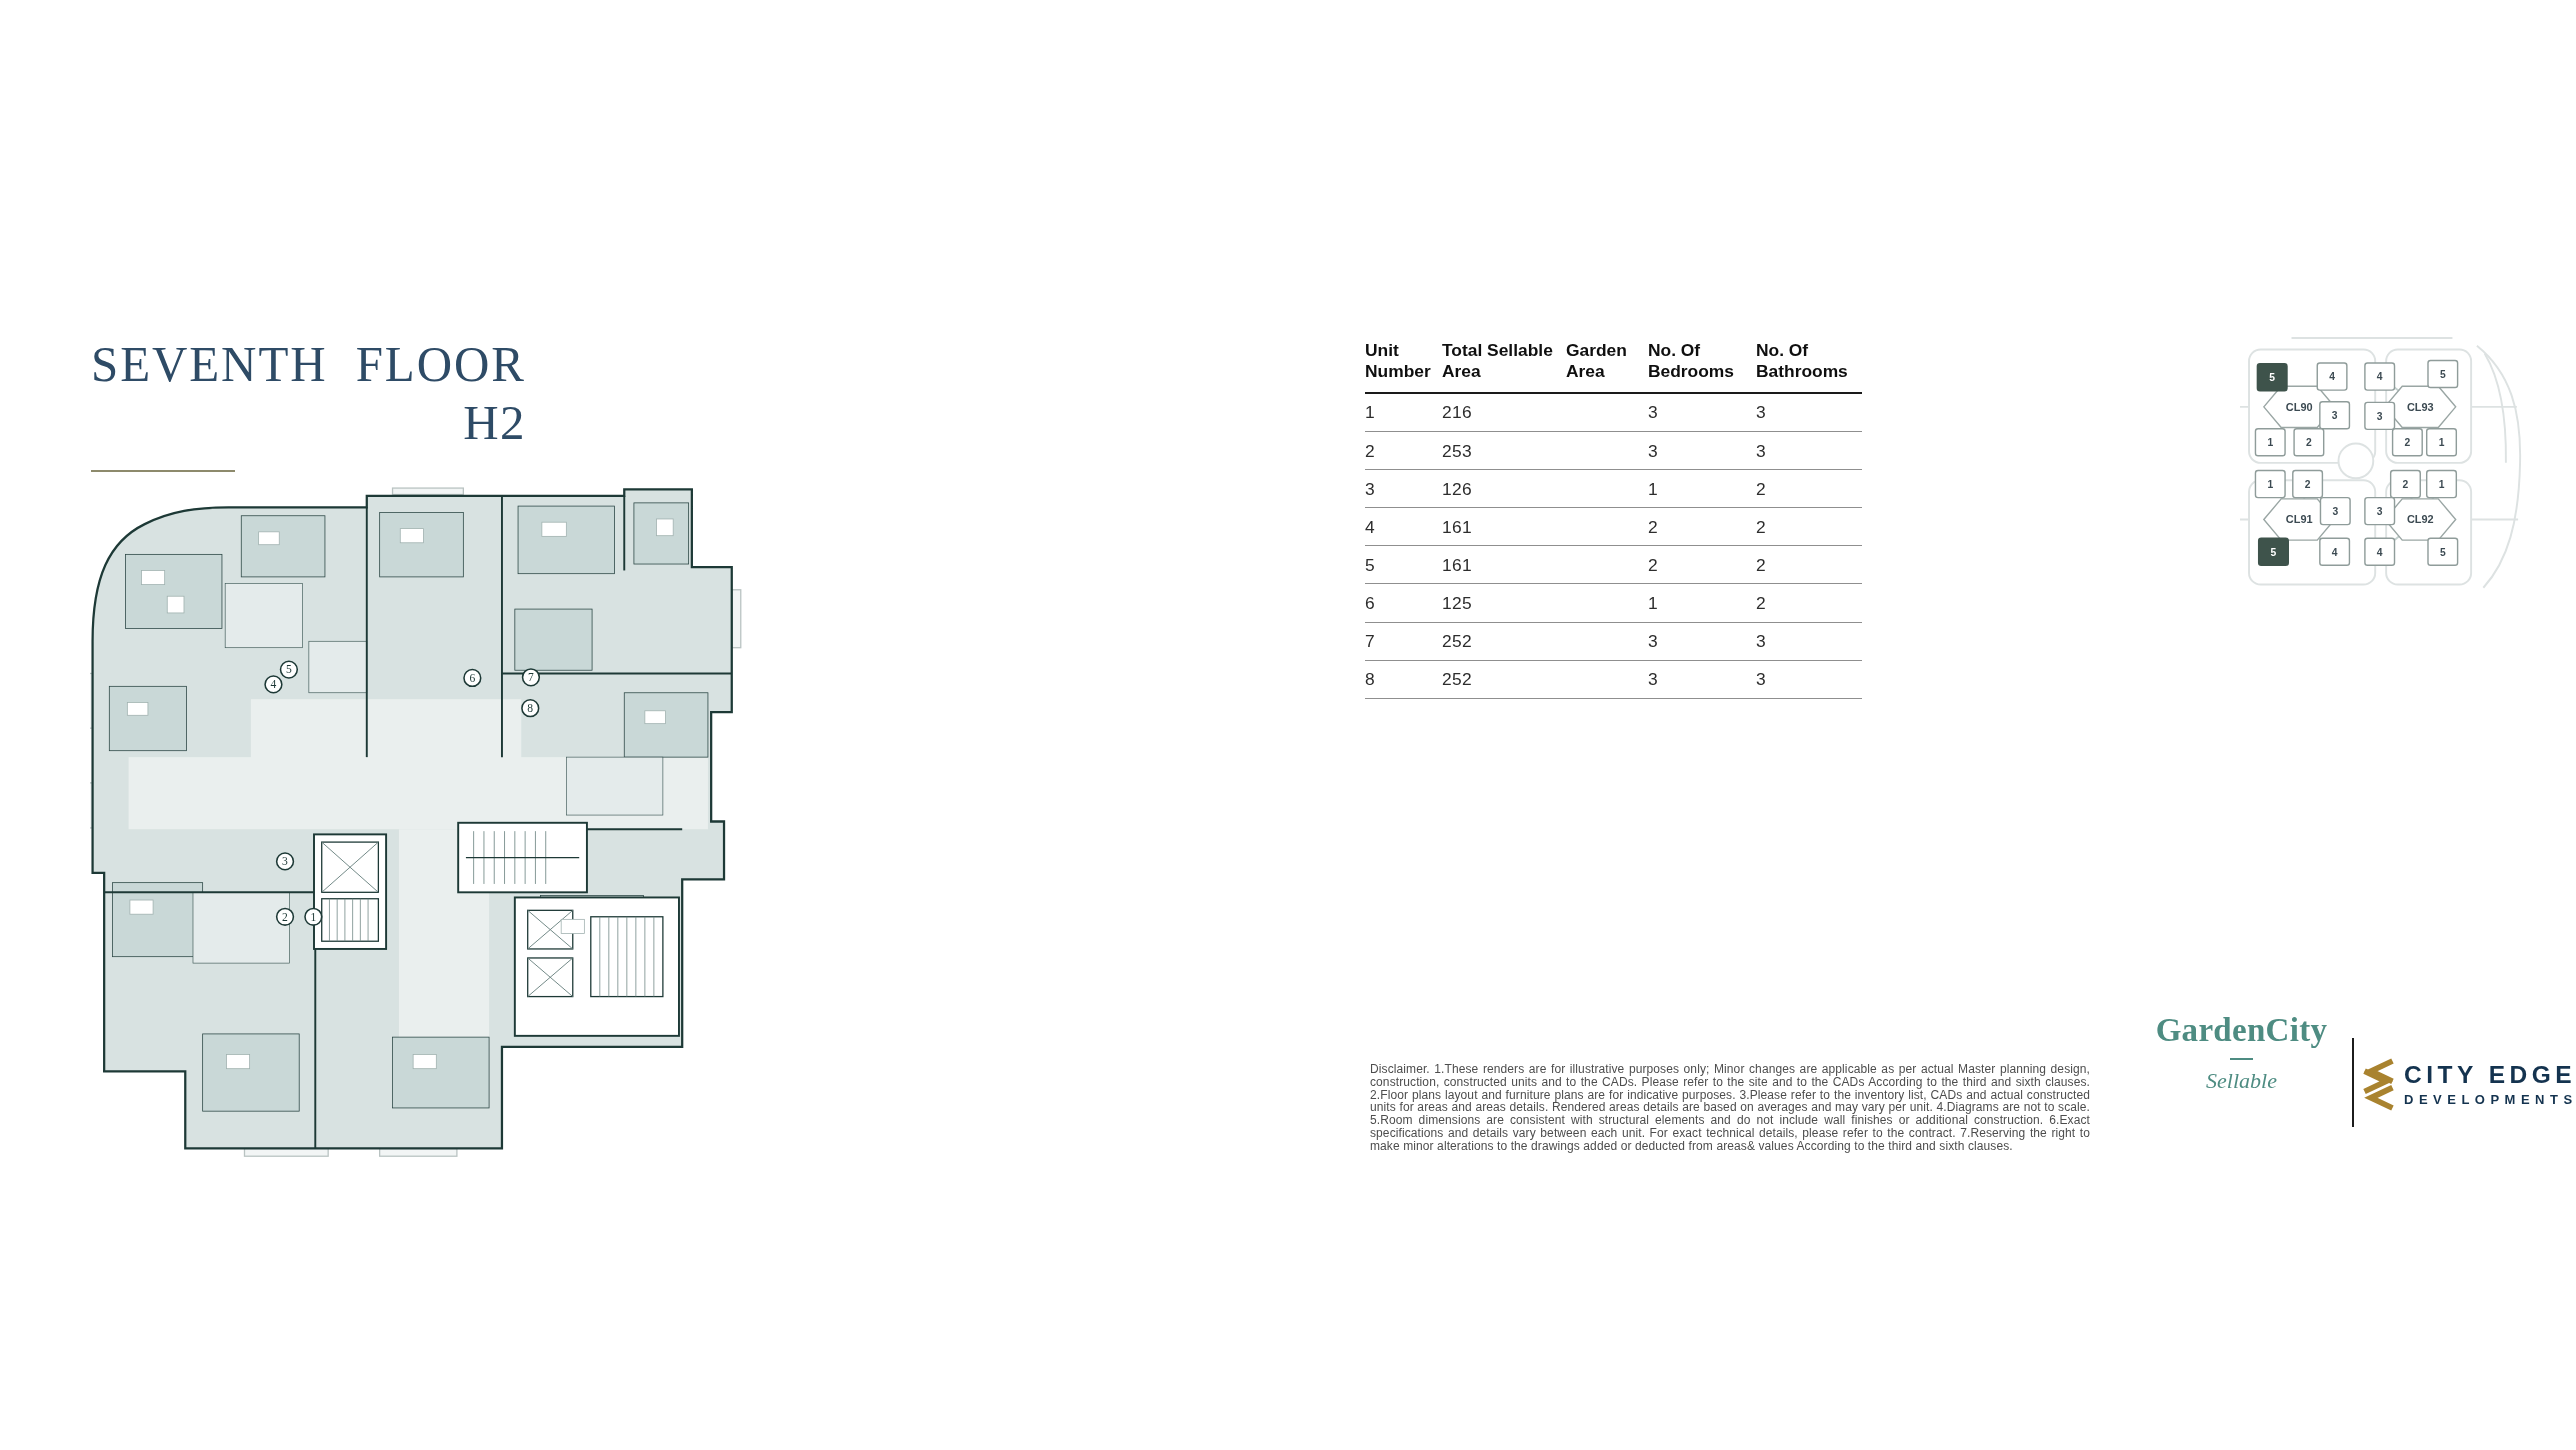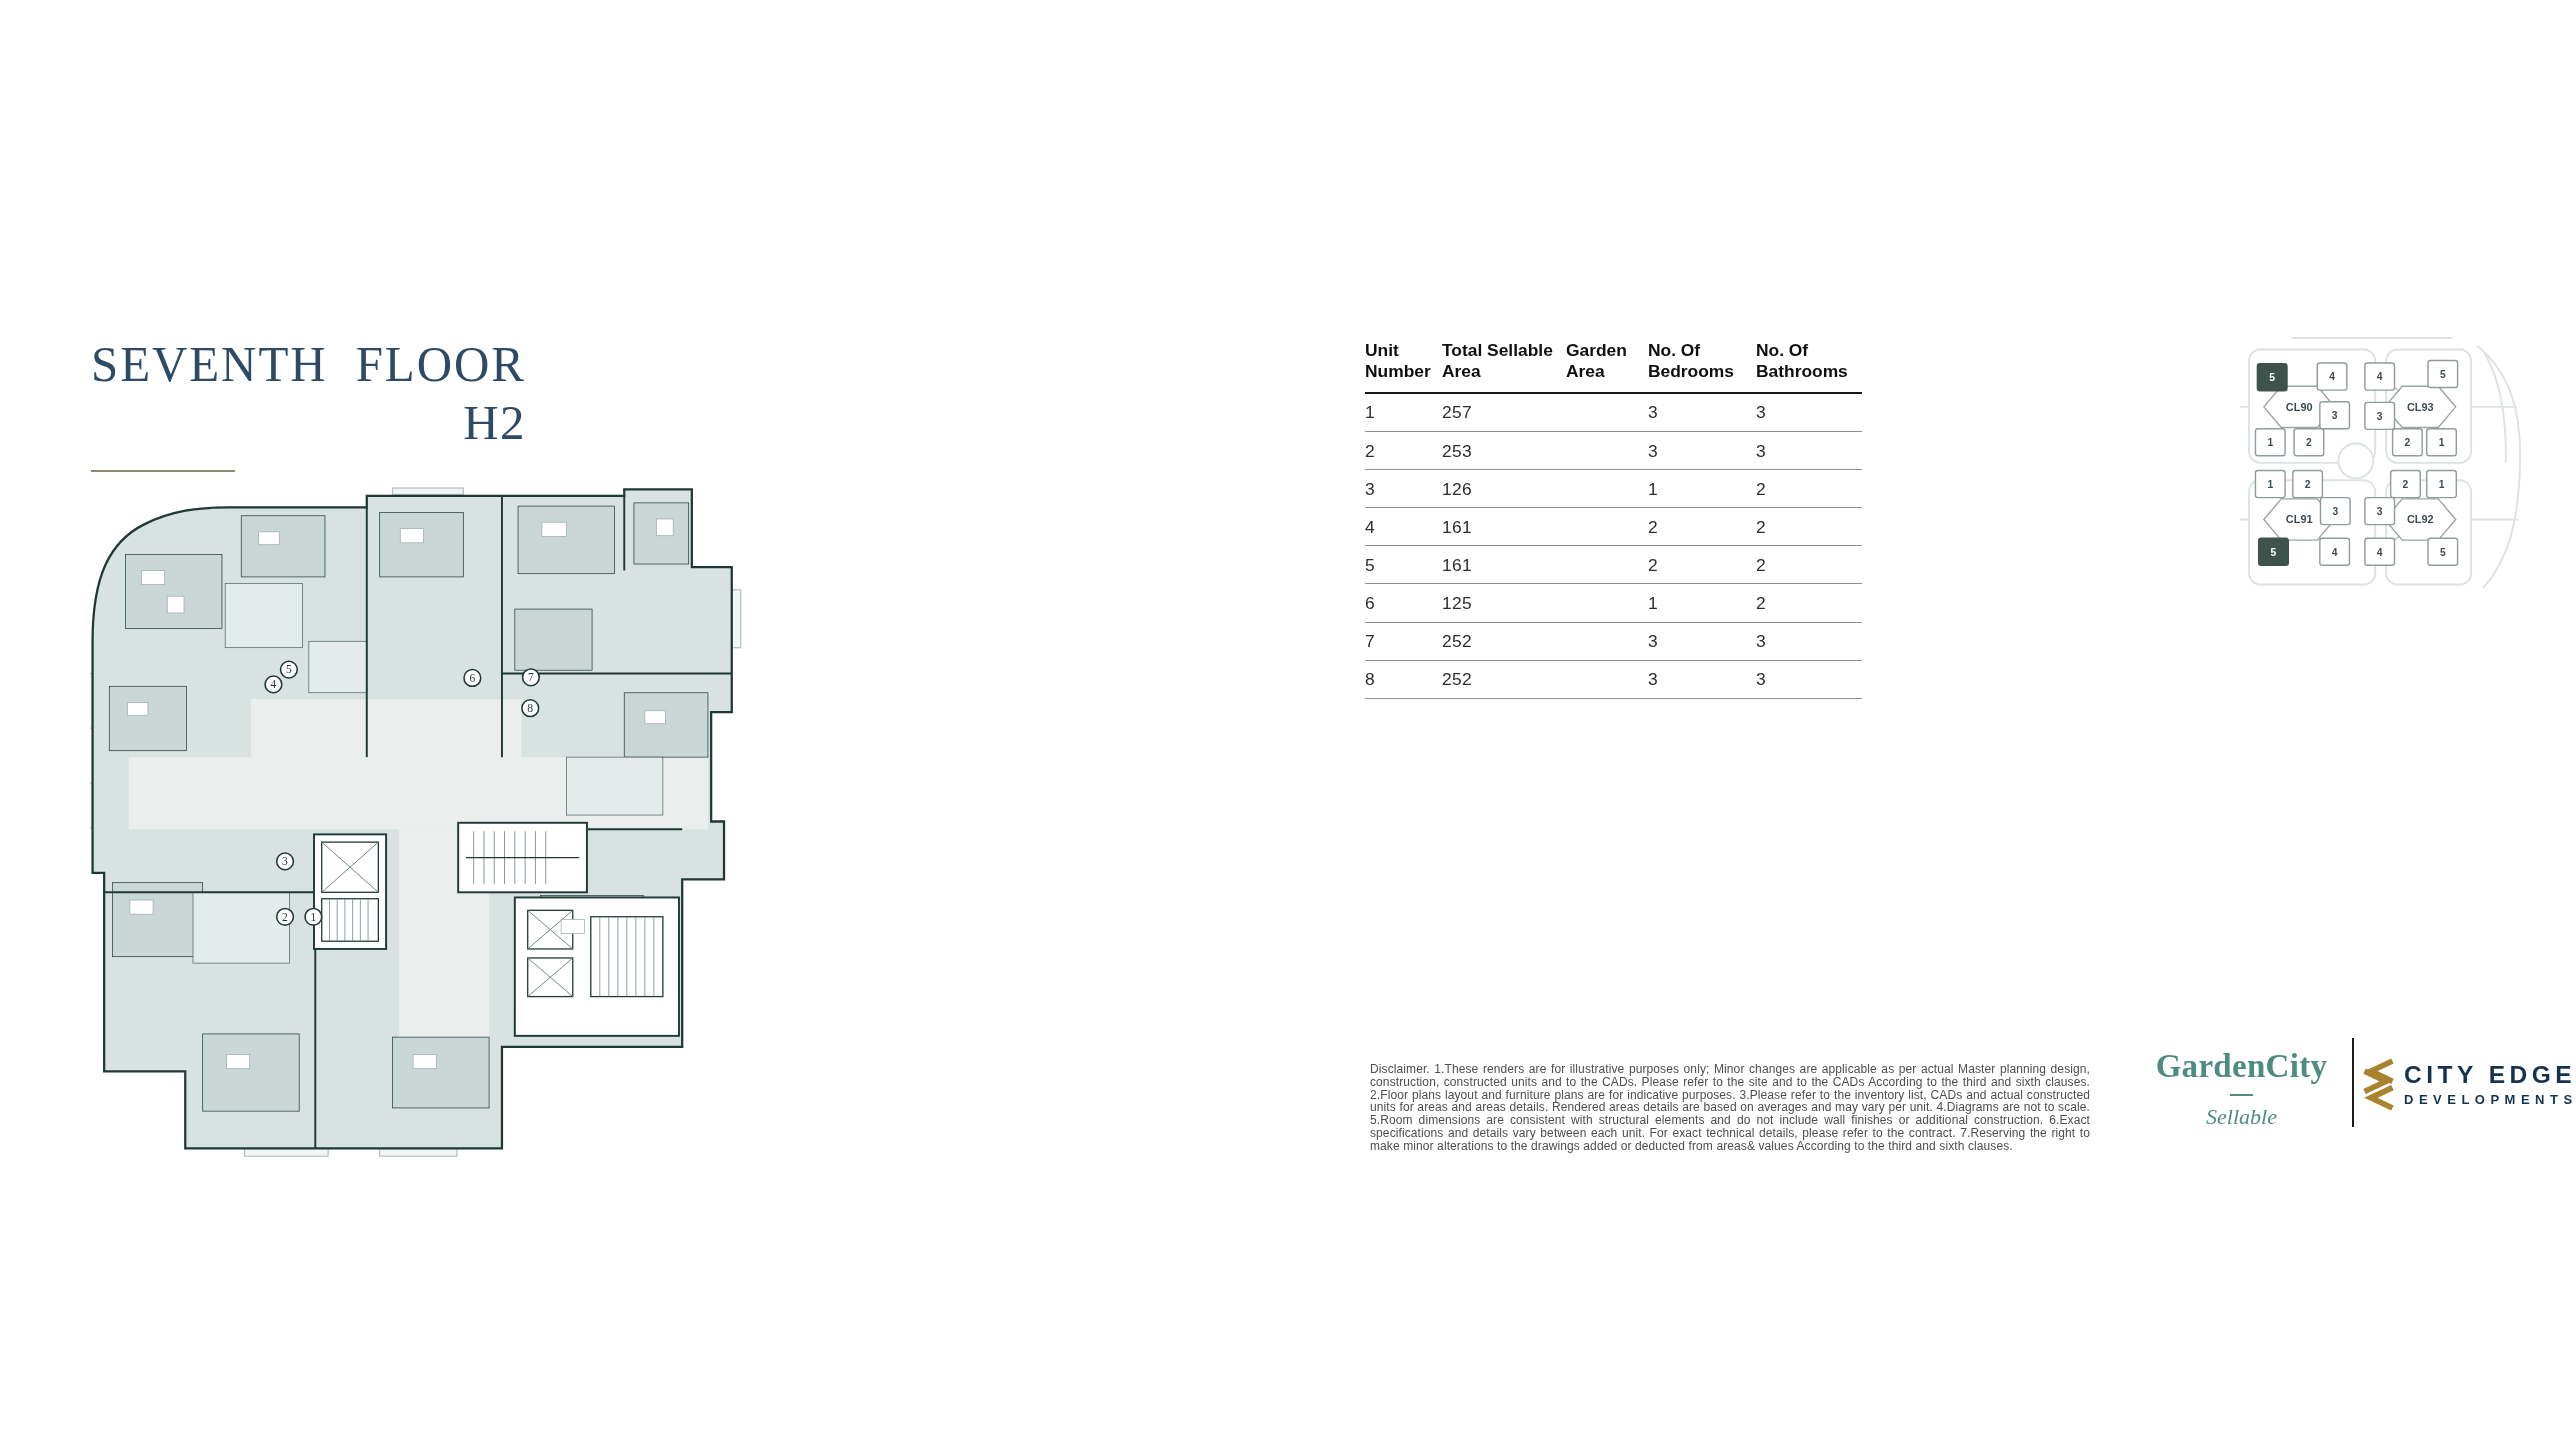--- a/index.html
+++ b/index.html
@@ -28,21 +28,21 @@
   .plan-wrap svg{display:block;}
 
   
   .map-wrap{position:absolute;left:2240px;top:334px;width:291px;height:259px;}
 
   
   .disclaimer{position:absolute;left:1370px;top:1063px;width:720px;font-size:12px;line-height:12.8px;
     color:#4d4d4d;text-align:justify;letter-spacing:0.1px;}
 
   
-  .brand-gc{position:absolute;left:2145px;top:1048px;width:193px;text-align:center;color:#4e8c82;}
+  .brand-gc{position:absolute;left:2145px;top:1012px;width:193px;text-align:center;color:#4e8c82;}
   .brand-gc .gc-name{font-family:"Liberation Serif",serif;font-size:33px;font-weight:700;letter-spacing:0.3px;}
   .brand-gc .gc-dash{width:23px;height:1.9px;background:#4e8c82;margin:9px auto 7.7px auto;}
   .brand-gc .gc-sub{font-family:"Liberation Serif",serif;font-style:italic;font-size:22px;font-weight:400;}
   .brand-divider{position:absolute;left:2352px;top:1038px;width:1.9px;height:89px;background:#1c1c1c;}
   .brand-ce{position:absolute;left:2362px;top:1057px;display:flex;align-items:center;}
   .ce-icon{width:33px;height:55px;margin-right:9px;}
   .ce-text .ce-line1{font-size:24.5px;font-weight:800;color:#14334f;letter-spacing:4.5px;line-height:1;}
   .ce-text .ce-line2{font-size:13px;font-weight:700;color:#14334f;letter-spacing:5.5px;margin-top:6.4px;line-height:1;}
 </style>
 </head>
@@ -70,21 +70,21 @@
             <th>Unit Number</th>
             <th>Total Sellable Area</th>
             <th>Garden Area</th>
             <th>No. Of Bedrooms</th>
             <th>No. Of Bathrooms</th>
           </tr>
         </thead>
       <tbody id="unit-tbody">
           <tr>
             <td>1</td>
-            <td>257</td>
+            <td>216</td>
             <td></td>
             <td>3</td>
             <td>3</td>
           </tr>
           <tr>
             <td>2</td>
             <td>253</td>
             <td></td>
             <td>3</td>
             <td>3</td>

